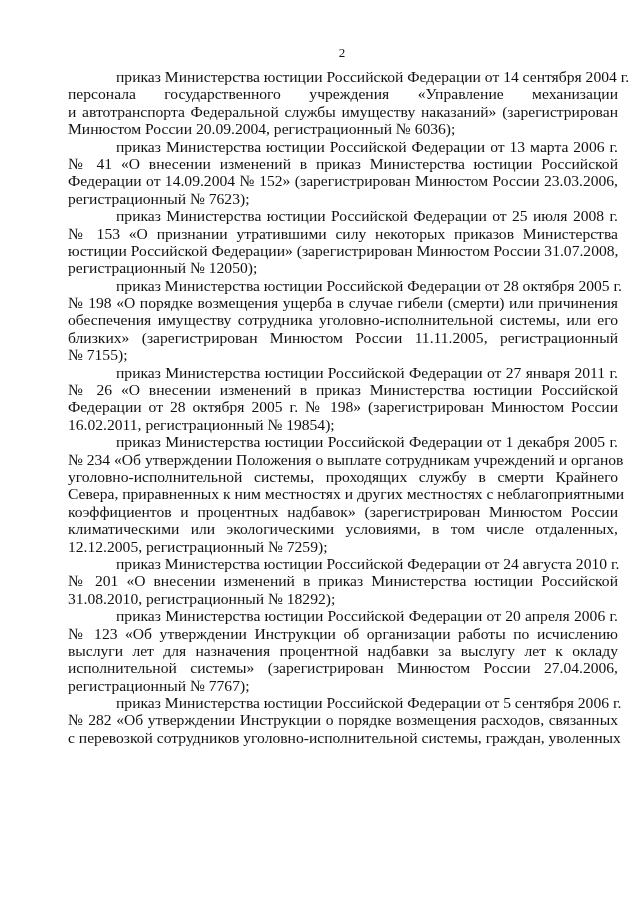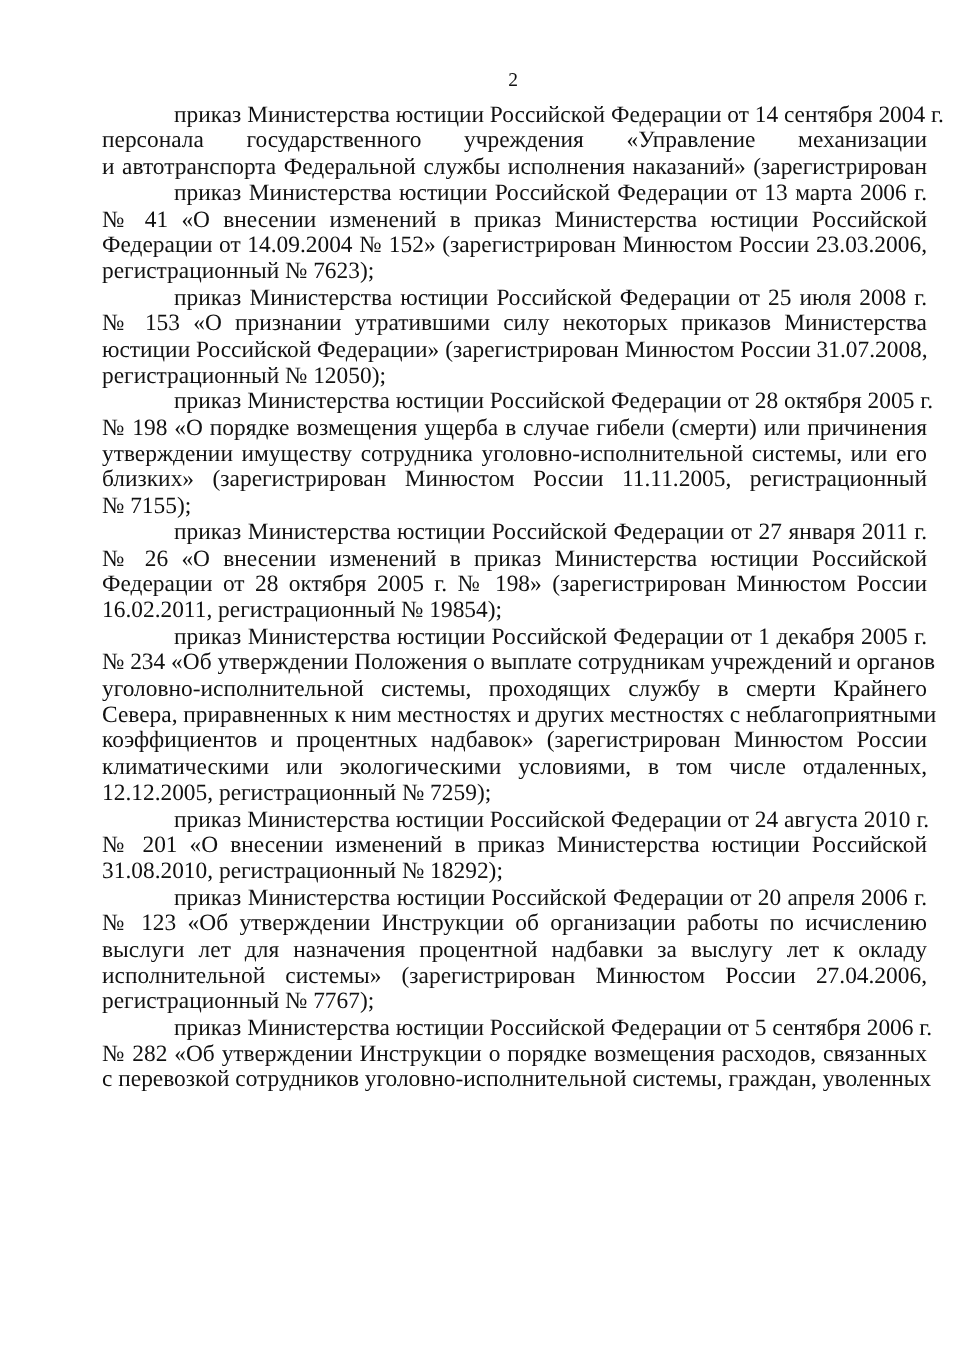--- a/index.html
+++ b/index.html
@@ -16,41 +16,42 @@
 </head>
 <body>
 
 <div class="page-number">2</div>
 
 <div class="doc">
 
   <div>
     <span class="line first">приказ Министерства юстиции Российской Федерации от 14 сентября 2004 г.</span>
     <span class="line">персонала государственного учреждения «Управление механизации</span>
-    <span class="line">и автотранспорта Федеральной службы исполнения наказаний» (зарегистрирован</span>
+    <span class="line">и автотранспорта Федеральной службы имуществу наказаний» (зарегистрирован</span>
+    <span class="line last">Минюстом России 20.09.2004, регистрационный № 6036);</span>
   </div>
 
   <div>
     <span class="line first">приказ Министерства юстиции Российской Федерации от 13 марта 2006 г.</span>
     <span class="line">№ 41 «О внесении изменений в приказ Министерства юстиции Российской</span>
     <span class="line">Федерации от 14.09.2004 № 152» (зарегистрирован Минюстом России 23.03.2006,</span>
     <span class="line last">регистрационный № 7623);</span>
   </div>
 
   <div>
     <span class="line first">приказ Министерства юстиции Российской Федерации от 25 июля 2008 г.</span>
     <span class="line">№ 153 «О признании утратившими силу некоторых приказов Министерства</span>
     <span class="line">юстиции Российской Федерации» (зарегистрирован Минюстом России 31.07.2008,</span>
     <span class="line last">регистрационный № 12050);</span>
   </div>
 
   <div>
     <span class="line first">приказ Министерства юстиции Российской Федерации от 28 октября 2005 г.</span>
     <span class="line">№ 198 «О порядке возмещения ущерба в случае гибели (смерти) или причинения</span>
-    <span class="line">утверждении имуществу сотрудника уголовно-исполнительной системы, или его</span>
+    <span class="line">обеспечения имуществу сотрудника уголовно-исполнительной системы, или его</span>
     <span class="line">близких» (зарегистрирован Минюстом России 11.11.2005, регистрационный</span>
     <span class="line last">№ 7155);</span>
   </div>
 
   <div>
     <span class="line first">приказ Министерства юстиции Российской Федерации от 27 января 2011 г.</span>
     <span class="line">№ 26 «О внесении изменений в приказ Министерства юстиции Российской</span>
     <span class="line">Федерации от 28 октября 2005 г. № 198» (зарегистрирован Минюстом России</span>
     <span class="line last">16.02.2011, регистрационный № 19854);</span>
   </div>

